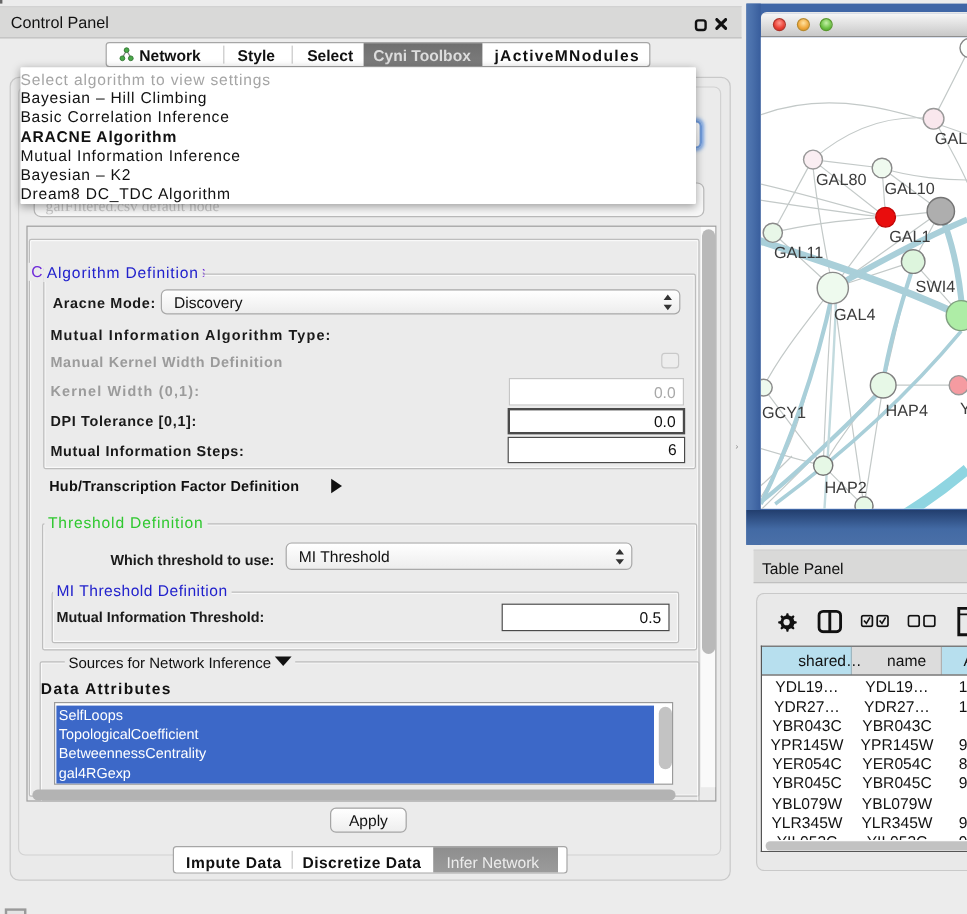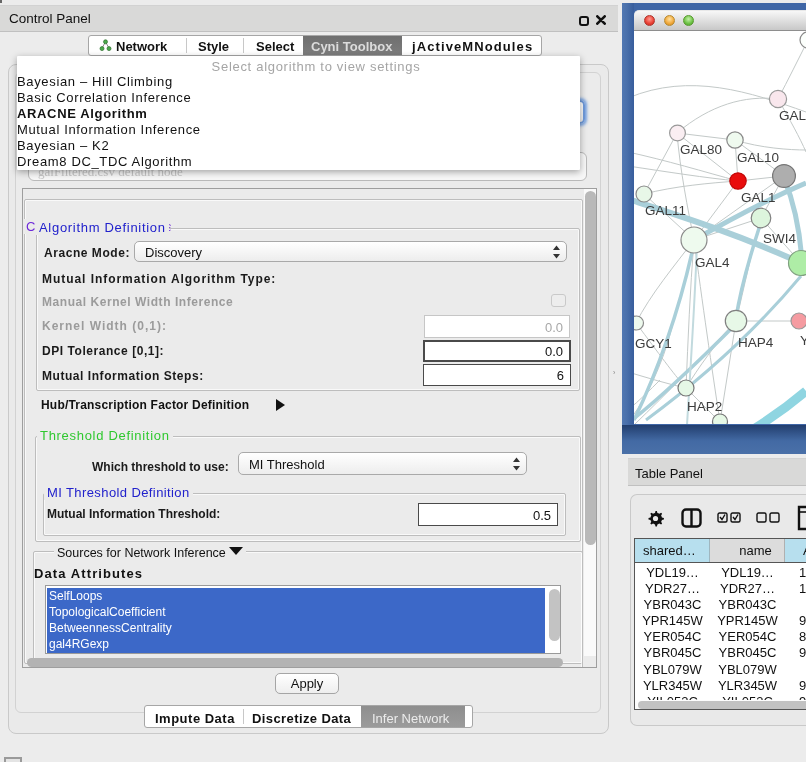--- a/index.html
+++ b/index.html
@@ -58,21 +58,21 @@
   <div class="group" style="left:13px;top:39px;width:544px;height:163px;"></div>
   <div class="gtitle" style="left:13px;top:31px;letter-spacing:.7px;color:#2121cc;">Algorithm Definition</div>
   <div class="lbl" style="position:absolute;left:21px;top:57px;">Aracne Mode:</div>
   <div class="combo" style="left:111px;top:52px;width:433px;height:21px;">
     <span class="ctext">Discovery</span>
     <svg class="arrows" viewBox="0 0 9 14">
         <path d="M4.5 0.5 L8 5 L1 5 Z M4.5 13.5 L8 9 L1 9 Z" fill="#333"></path>
       </svg>
   </div>
   <div class="lbl" style="position:absolute;left:19px;top:83px;letter-spacing:.95px;">Mutual Information Algorithm Type:</div>
-  <div class="lbl dis" style="position:absolute;left:19px;top:106px;">Manual Kernel Width Inference</div>
+  <div class="lbl dis" style="position:absolute;left:19px;top:106px;">Manual Kernel Width Definition</div>
   <div class="abs" style="left:528px;top:105px;width:15px;height:13px;background:#ededed;border:1px solid #c9c9c9;border-radius:3px;"></div>
   <div class="lbl dis" style="position:absolute;left:19px;top:130px;letter-spacing:1px;">Kernel Width (0,1):</div>
   <div class="tfield" style="left:401px;top:126px;width:146px;height:23px;border:1px solid #c6c6c6;color:#a8a8a8;">
       <span>0.0</span>
     </div>
   <div class="lbl" style="position:absolute;left:19px;top:155px;">DPI Tolerance [0,1]:</div>
   <div class="tfield" style="left:400px;top:151px;width:148px;height:22px;border:2px solid #4a4a4a;">
       <span>0.0</span>
     </div>
   <div class="lbl" style="position:absolute;left:19px;top:180px;">Mutual Information Steps:</div>
@@ -119,21 +119,21 @@
 <div class="abs" style="left:275px;top:673px;width:64px;height:21px;background:linear-gradient(#ffffff,#eeeeee);border:1px solid #a5a5a5;border-radius:5px;text-align:center;font-size:13px;color:#111;line-height:19px;">Apply</div>
 
 <div class="abs" style="left:144px;top:705px;width:329px;height:23px;background:#ffffff;border:1px solid #a6a6a6;border-radius:3px;"></div>
 <div class="abs" style="left:155px;top:711px;font-size:13px;font-weight:bold;letter-spacing:.5px;color:#111;">Impute Data</div>
 <div class="abs" style="left:243px;top:709px;width:1px;height:15px;background:#c8c8c8;"></div>
 <div class="abs" style="left:252px;top:711px;font-size:13px;font-weight:bold;letter-spacing:.4px;color:#111;">Discretize Data</div>
 <div class="abs" style="left:361px;top:706px;width:104px;height:21px;background:linear-gradient(#8e8e8e,#9b9b9b);"></div>
 <div class="abs" style="left:372px;top:711px;font-size:13px;font-weight:normal;color:#ececec;">Infer Network</div>
 
 <div class="abs" style="left:17px;top:56px;width:563px;height:114px;background:#ffffff;border-radius:1px;box-shadow:0 2px 7px rgba(0,0,0,.35);"></div>
-<div class="abs" style="left:17px;top:59px;width:563px;text-align:center;font-size:13px;letter-spacing:.7px;color:#a5a5a5;padding-left:35px;">Select algorithm to view settings</div>
+<div class="abs" style="left:17px;top:59px;width:563px;font-size:13px;letter-spacing:.7px;color:#a5a5a5;">Select algorithm to view settings</div>
 <div class="abs" style="left:17px;top:74px;font-size:13px;letter-spacing:.65px;color:#111;line-height:16px;">Bayesian – Hill Climbing<br>Basic Correlation Inference<br><b>ARACNE Algorithm</b><br>Mutual Information Inference<br>Bayesian – K2<br>Dream8 DC_TDC Algorithm</div>
 
 <div class="abs" style="left:622px;top:3px;width:184px;height:451px;background:#3f66a6;"></div>
 <div class="abs" style="left:622px;top:3px;width:12px;height:451px;background:linear-gradient(90deg,#5278b2 0%,#4a70ab 40%,#385d9c 100%);"></div>
 <div class="abs" style="left:622px;top:425px;width:184px;height:29px;background:linear-gradient(#223e6e 0%,#436aa4 55%,#4a70a8 100%);"></div>
 <div class="abs" style="left:634px;top:10px;width:172px;height:21px;background:linear-gradient(#f7f7f7,#c8c8c8);border-top:1px solid #e8e8e8;border-bottom:1px solid #8e8e8e;border-top-left-radius:5px;"></div>
 <div class="abs" style="left:643.5px;top:15px;width:11px;height:11px;border-radius:50%;background:radial-gradient(circle at 50% 35%,#ff9a90,#ea3f33 60%,#c02c22);border:.5px solid #ad342b;"></div>
 <div class="abs" style="left:663.5px;top:15px;width:11px;height:11px;border-radius:50%;background:radial-gradient(circle at 50% 35%,#ffe2a0,#f0a73a 60%,#c7851f);border:.5px solid #b78a2e;"></div>
 <div class="abs" style="left:683px;top:15px;width:11px;height:11px;border-radius:50%;background:radial-gradient(circle at 50% 35%,#c5f0a8,#6cc244 60%,#4c9a2c);border:.5px solid #58992e;"></div>
 
@@ -246,21 +246,21 @@
 <svg class="abs" style="left:797px;top:505px;" width="9" height="26" viewBox="0 0 9 26">
   <path d="M2 2 h14 v22 h-14 z" fill="none" stroke="#111" stroke-width="2.4"></path>
   <path d="M2 7 h9" stroke="#111" stroke-width="1.6"></path>
 </svg>
 
 <div class="abs" style="left:634px;top:538px;width:172px;height:172px;background:#ffffff;border:1px solid #555;border-right:none;overflow:hidden;">
   <div class="abs" style="left:0;top:0;width:75px;height:23px;background:#b7dfee;border-right:1px solid #9fb6bf;"></div>
   <div class="abs" style="left:75px;top:0;width:75px;height:23px;background:#dcdcdc;border-right:1px solid #b0b0b0;"></div>
   <div class="abs" style="left:150px;top:0;width:22px;height:23px;background:#b7dfee;"></div>
   <div class="abs" style="left:0;top:23px;width:172px;height:1px;background:#555;"></div>
-  <div class="abs" style="left:8px;top:4px;width:75px;text-align:left;font-size:13px;color:#111;">shared…</div>
+  <div class="abs" style="left:8px;top:4px;width:75px;text-align:right;font-size:13px;color:#111;">shared…</div>
   <div class="abs" style="left:83px;top:4px;width:75px;text-align:center;font-size:13px;color:#111;">name</div>
   <div class="abs" style="left:168px;top:4px;font-size:13px;color:#111;">A</div>
   <div class="abs" style="left:0;top:26px;width:75px;text-align:center;font-size:13px;color:#111;line-height:16.1px;">YDL19…<br>YDR27…<br>YBR043C<br>YPR145W<br>YER054C<br>YBR045C<br>YBL079W<br>YLR345W<br>YIL053C</div>
   <div class="abs" style="left:75px;top:26px;width:75px;text-align:center;font-size:13px;color:#111;line-height:16.1px;">YDL19…<br>YDR27…<br>YBR043C<br>YPR145W<br>YER054C<br>YBR045C<br>YBL079W<br>YLR345W<br>YIL053C</div>
   <div class="abs" style="left:164px;top:26px;font-size:13px;color:#111;line-height:16.1px;">13…<br>12…<br>&nbsp;<br>9.<br>8.<br>9.<br>&nbsp;<br>9.<br>9.</div>
   <div class="abs" style="left:0;top:161px;width:172px;height:11px;background:#fdfdfd;"></div>
   <div class="abs" style="left:3px;top:162px;width:169px;height:8px;background:#c2c2c2;border-radius:4px 0 0 4px;"></div>
 </div>
 
 <div class="abs" style="left:4px;top:757px;width:18px;height:10px;background:#e4e4e4;border:2px solid #9a9a9a;"></div>

